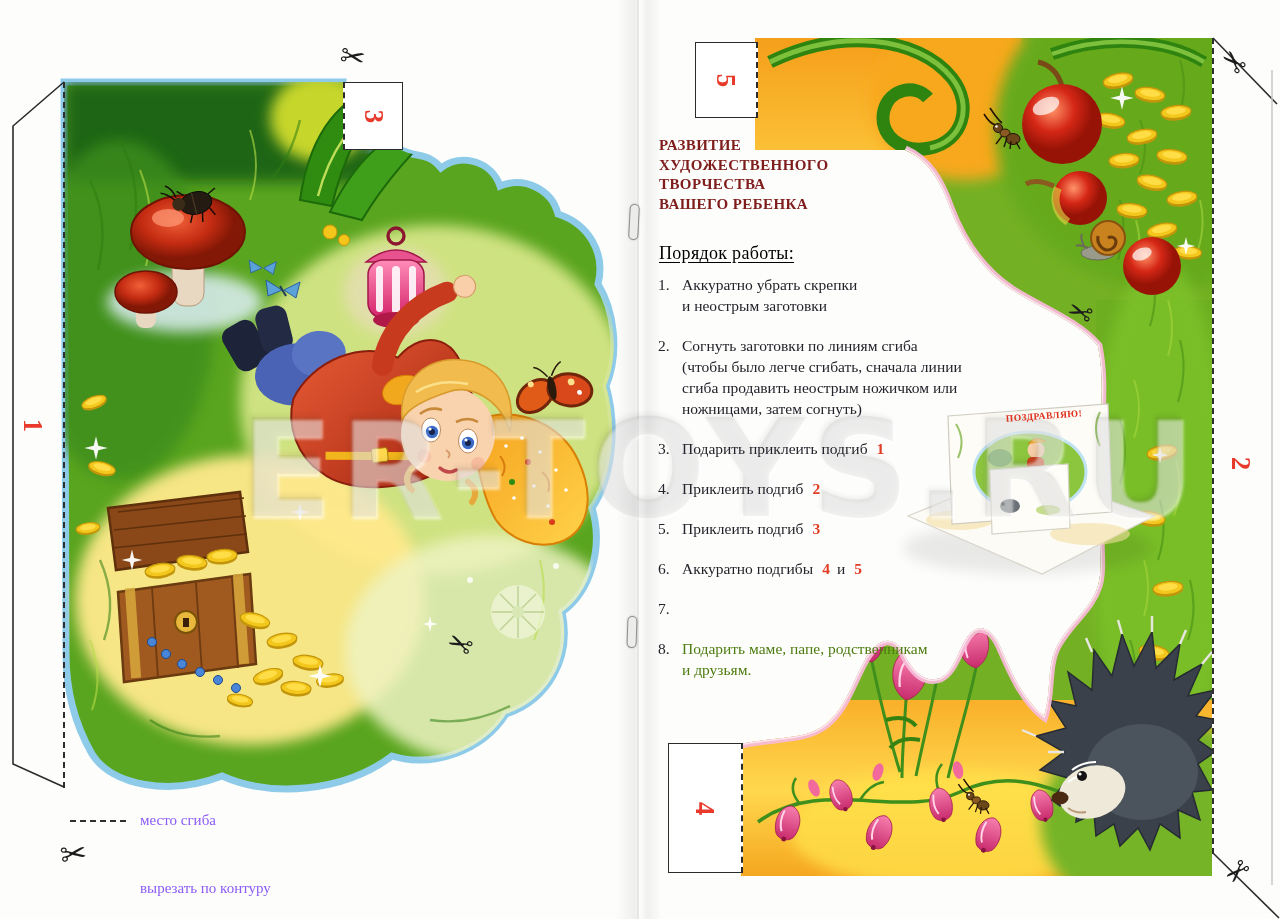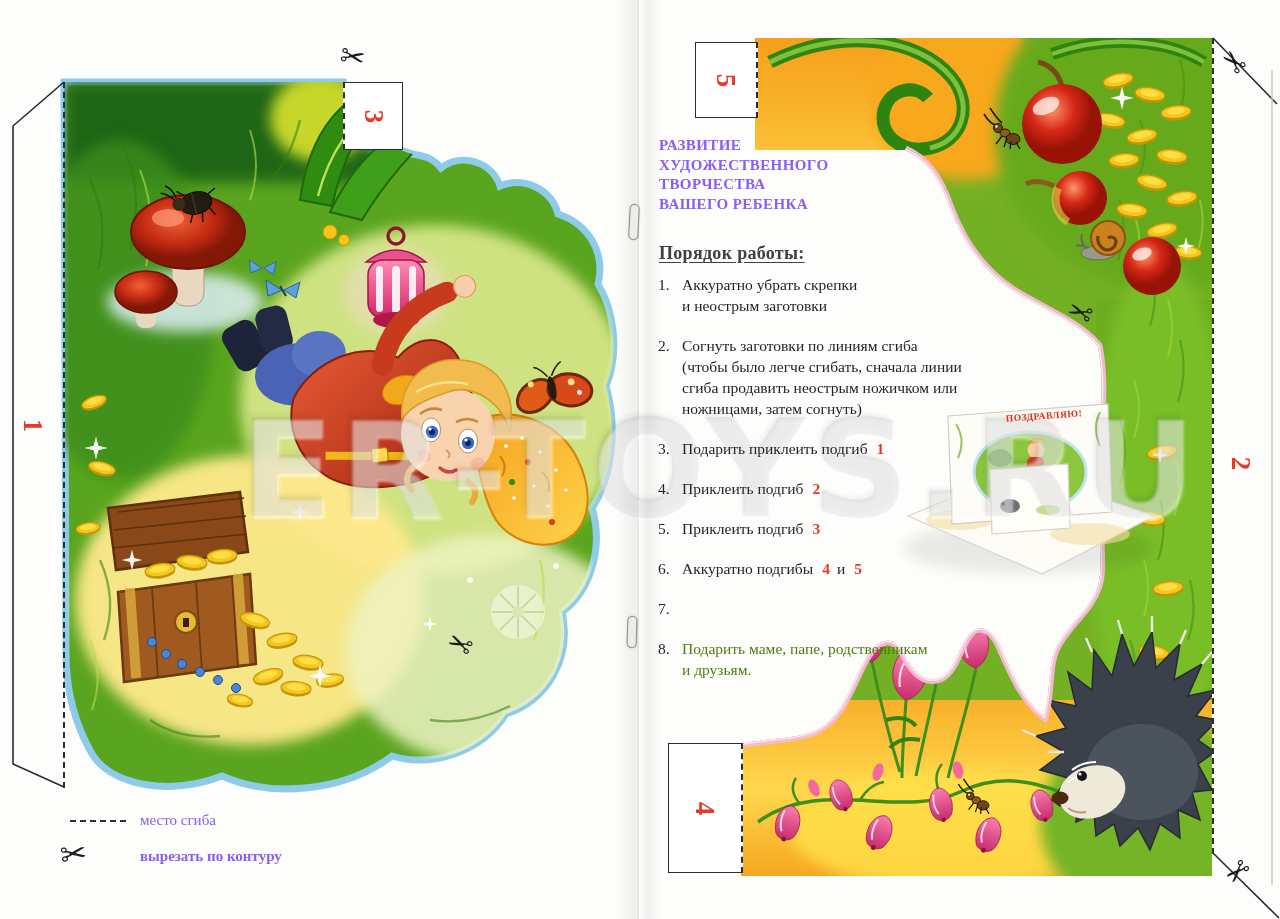--- a/index.html
+++ b/index.html
@@ -15,22 +15,22 @@
   
   .dashv{border-left:2px dashed #2e2e2e;width:0;}
   
   .tabbox{background:#fff;border:1.6px solid #2b2b2b;display:flex;align-items:center;justify-content:center;}
   .tabnum{font-weight:700;font-size:27px;color:#e8392a;transform:rotate(90deg);font-family:"Liberation Serif",serif;}
   .tabnum.loose{position:absolute;}
   
   .sc{font-family:"DejaVu Sans",sans-serif;font-size:30px;color:#1b1b1b;line-height:1;}
   
   .hdr{left:659px;top:136px;width:300px;font-weight:700;font-size:15px;line-height:19.5px;
-       letter-spacing:.4px;color:#8b5cf6;white-space:pre-line;}
-  .sect{left:659px;top:243px;font-weight:700;font-size:18px;color:#404040;letter-spacing:.3px;
+       letter-spacing:.4px;color:#7f1d1d;white-space:pre-line;}
+  .sect{left:659px;top:243px;font-weight:400;font-size:18px;color:#000000;letter-spacing:.3px;
         text-decoration:underline;text-underline-offset:3px;}
   .steps{left:658px;top:274px;width:402px;font-size:15.5px;line-height:21px;color:#23232b;}
   .step{display:flex;margin-bottom:19px;}
   .sn{width:24px;flex:none;}
   .st{white-space:pre-line;}
   .acc{color:#e23b24;font-weight:700;margin-left:9px;}
   .mid{margin-left:7px;}
   .acc:empty,.mid:empty{display:none;}
   .step.red8 .st{color:#4d7c0f;}
   
@@ -528,15 +528,15 @@
         <span class="st">Подарить маме, папе, родственникам
 и друзьям.</span>
       </div>
 </div>
 
 <div class="abs inset-cap">ПОЗДРАВЛЯЮ!</div>
 
 <div class="abs dashsample" style="left:70px;top:820px;"></div>
 <div class="abs leg" style="left:140px;top:812px;">место сгиба</div>
 <span class="abs sc" style="left:60px;top:838px;transform:rotate(-8deg);font-size:32px;">✂</span>
-<div class="abs leg" style="left:140px;top:848px;font-weight:bold;">вырезать по контуру</div>
+<div class="abs leg" style="left:140px;top:880px;">вырезать по контуру</div>
 
 </div>
 
 </body></html>

